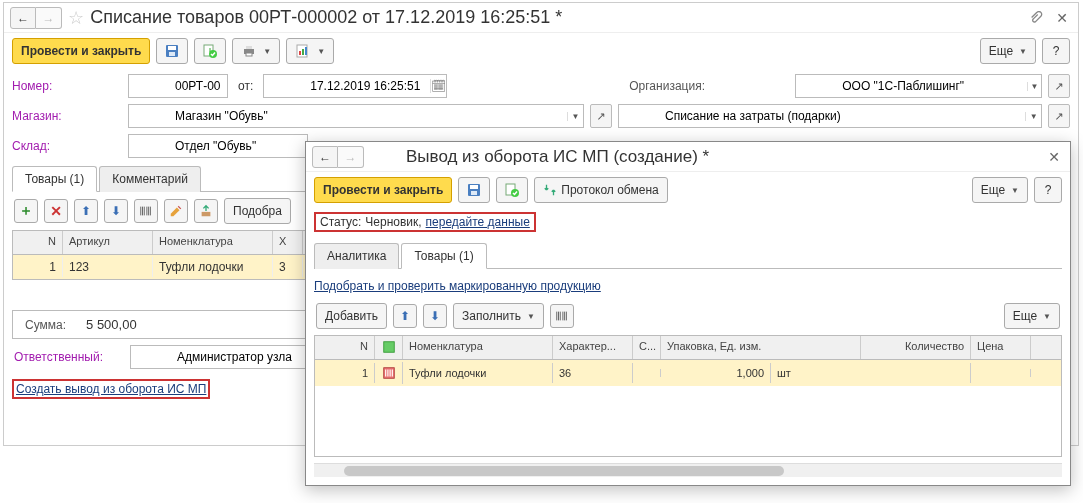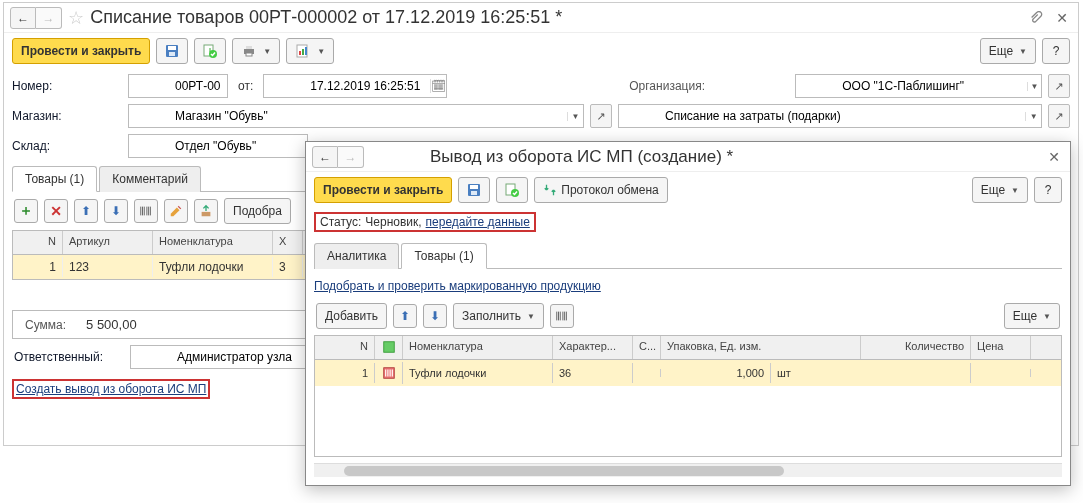--- a/index.html
+++ b/index.html
@@ -21,21 +21,21 @@
   .toolbar { display: flex; align-items: flex-end; gap: 6px; padding: 5px 8px; }
   .btn { height: 26px; border: 1px solid #aaa; border-radius: 3px; background: #f5f5f5; display: inline-flex; align-items: center; padding: 0 8px; gap: 4px; cursor: pointer; font-size: 12px; }
   .btn.yellow { background: #ffdb4d; border-color: #d4a000; font-weight: bold; }
   .btn.icon-only { padding: 0; width: 32px; justify-content: center; }
   .btn .dd { font-size: 8px; margin-left: 2px; color: #555; }
   .more-btn { margin-left: auto; }
   .help-btn { width: 28px; justify-content: center; padding: 0; }
 
   .form-area { padding: 2px 8px; }
   .form-row { display: flex; align-items: center; height: 30px; gap: 6px; }
-  .lbl { width: 110px; color: #0f172a; }
+  .lbl { width: 110px; color: #a21caf; }
   .lbl2 { width: 160px; color: #555; }
   .fld { display: flex; align-items: center; border: 1px solid #bbb; height: 24px; background: #fff; }
   .fld input { border: none; outline: none; padding: 0 6px; font-size: 12px; width: 100%; background: transparent; margin-left: 40px; }
   .fld .cal { width: 22px; text-align: center; border-left: 1px solid #ddd; cursor: pointer; color: #666; }
   .fld .dd-arrow { width: 18px; text-align: center; border-left: 1px solid #ddd; cursor: pointer; font-size: 8px; color: #555; }
   .ext-btn { width: 22px; height: 24px; border: 1px solid #bbb; background: #f5f5f5; display: flex; align-items: center; justify-content: center; cursor: pointer; border-radius: 2px; font-size: 11px; color: #555; }
 
   .tabs { display: flex; border-bottom: 1px solid #bbb; margin-top: 4px; }
   .tab { padding: 5px 12px; border: 1px solid #bbb; border-bottom: none; background: #eee; margin-right: 2px; cursor: pointer; border-radius: 3px 3px 0 0; position: relative; top: 1px; }
   .tab.active { background: #fff; border-bottom: 1px solid #fff; }
@@ -60,21 +60,21 @@
   .sum-row { display: flex; align-items: center; gap: 20px; padding: 6px 12px; border: 1px solid #bbb; margin-top: 30px; }
   .sum-lbl { color: #555; }
   .sum-val { font-size: 13px; }
 
   .resp-row { display: flex; align-items: center; gap: 6px; padding: 6px 2px; }
   .link { color: #1a3d7c; text-decoration: underline; cursor: pointer; }
   .red-box { border: 2px solid #c33; padding: 1px 2px; display: inline-block; }
 
   
   .sub-win { position: absolute; left: 305px; top: 141px; width: 766px; height: 345px; background: #fff; border: 1px solid #888; box-shadow: 0 4px 16px rgba(0,0,0,0.25); z-index: 10; }
-  .sub-title { font-size: 17px; margin-left: 24px; }
+  .sub-title { font-size: 17px; }
 
   .status-line { padding: 4px 8px; display: flex; align-items: center; gap: 4px; }
   .status-box { border: 2px solid #c33; padding: 1px 4px; display: inline-flex; align-items: center; gap: 4px; }
 
   .sub-tabs { display: flex; border-bottom: 1px solid #bbb; margin: 6px 8px 0 8px; }
   .sub-content { padding: 6px 8px; }
 
   .grid2 { border: 1px solid #bbb; }
   .gh2, .gc2 { padding: 4px 6px; border-right: 1px solid #ccc; font-size: 11px; overflow: hidden; white-space: nowrap; }
   .gh2 { color: #444; }

